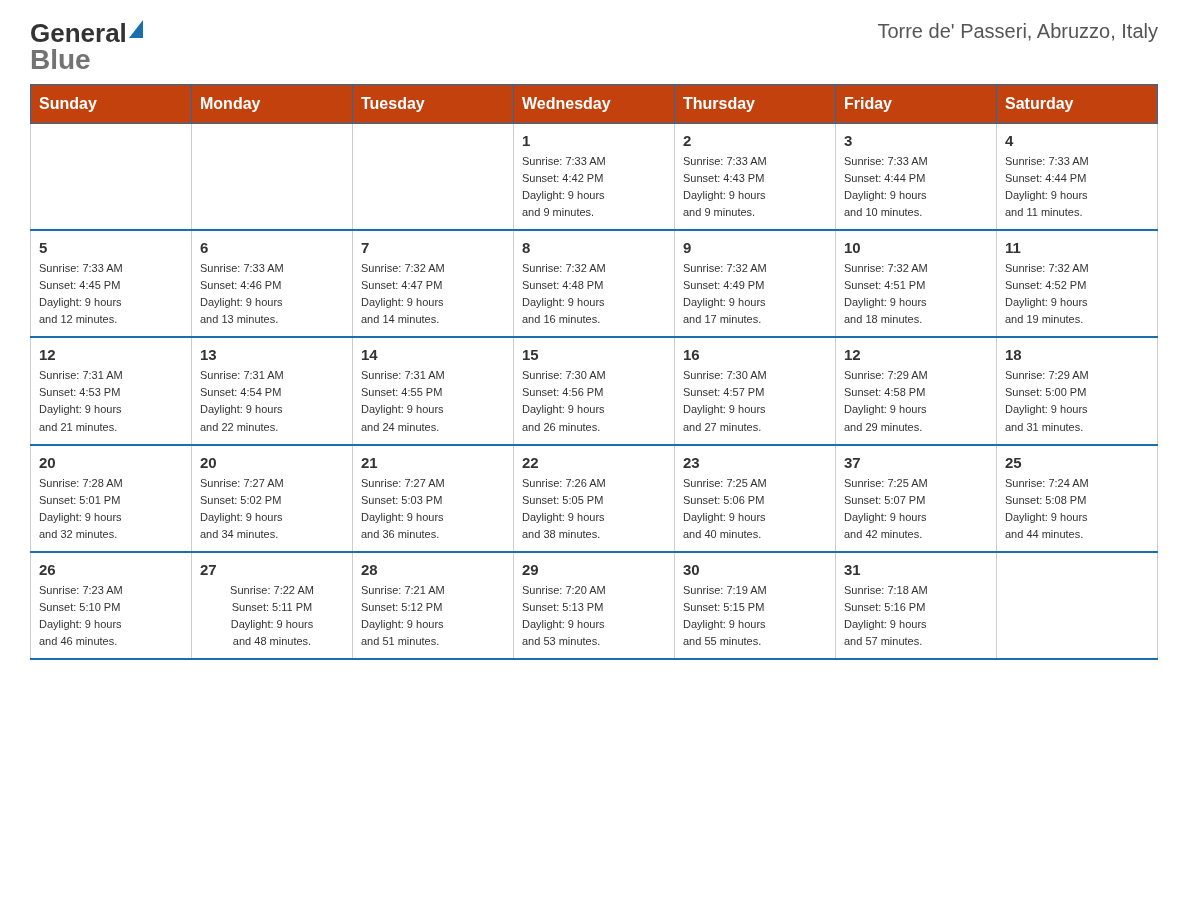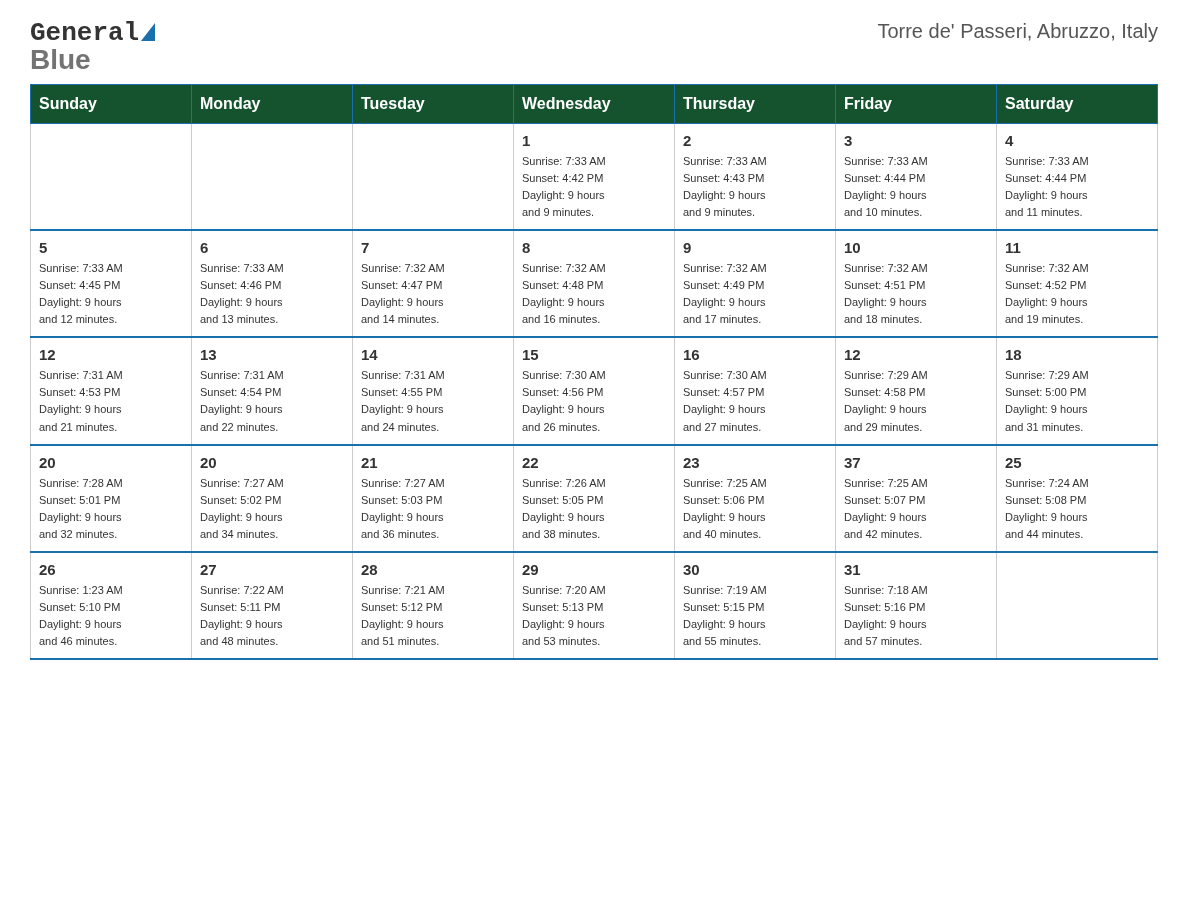--- a/index.html
+++ b/index.html
@@ -40,43 +40,42 @@
       margin-bottom: 2px;
       display: inline-block;
     }
     .logo-icon {
       display: flex;
       flex-direction: column;
       line-height: 1;
     }
     .logo-line1 {
       display: flex;
-      align-items: center;
-      font-family: Liberation Mono, monospace;
+      align-items: flex-start;
     }
     .title-section {
       text-align: right;
     }
     .calendar-title {
       font-size: 52px;
       font-weight: bold;
       color: #333;
       line-height: 1.1;
     }
     .calendar-subtitle {
       font-size: 20px;
       color: #555;
     }
     table {
       width: 100%;
       border-collapse: collapse;
       margin-top: 10px;
     }
     thead tr th {
-      background-color: #14532d;
+      background-color: #c2410c;
       color: #fff;
       font-size: 16px;
       font-weight: bold;
       padding: 10px 8px;
       text-align: left;
       border: 1px solid #1a6fad;
     }
     tbody tr td {
       vertical-align: top;
       padding: 8px 8px;
@@ -319,28 +318,28 @@
           <span class="day-number">25</span>
           <div class="day-info" style="white-space: pre-line;">Sunrise: 7:24 AM
 Sunset: 5:08 PM
 Daylight: 9 hours
 and 44 minutes.</div>
         </td>
       </tr>
       <tr>
         <td>
           <span class="day-number">26</span>
-          <div class="day-info" style="white-space: pre-line;">Sunrise: 1:23 AM
+          <div class="day-info" style="white-space: pre-line;">Sunrise: 7:23 AM
 Sunset: 5:10 PM
 Daylight: 9 hours
 and 46 minutes.</div>
         </td>
         <td>
           <span class="day-number">27</span>
-          <div class="day-info" style="white-space: pre-line;">Sunrise: 7:22 AM
+          <div class="day-info" style="white-space: pre-line; text-align: center;">Sunrise: 7:22 AM
 Sunset: 5:11 PM
 Daylight: 9 hours
 and 48 minutes.</div>
         </td>
         <td>
           <span class="day-number">28</span>
           <div class="day-info" style="white-space: pre-line;">Sunrise: 7:21 AM
 Sunset: 5:12 PM
 Daylight: 9 hours
 and 51 minutes.</div>

